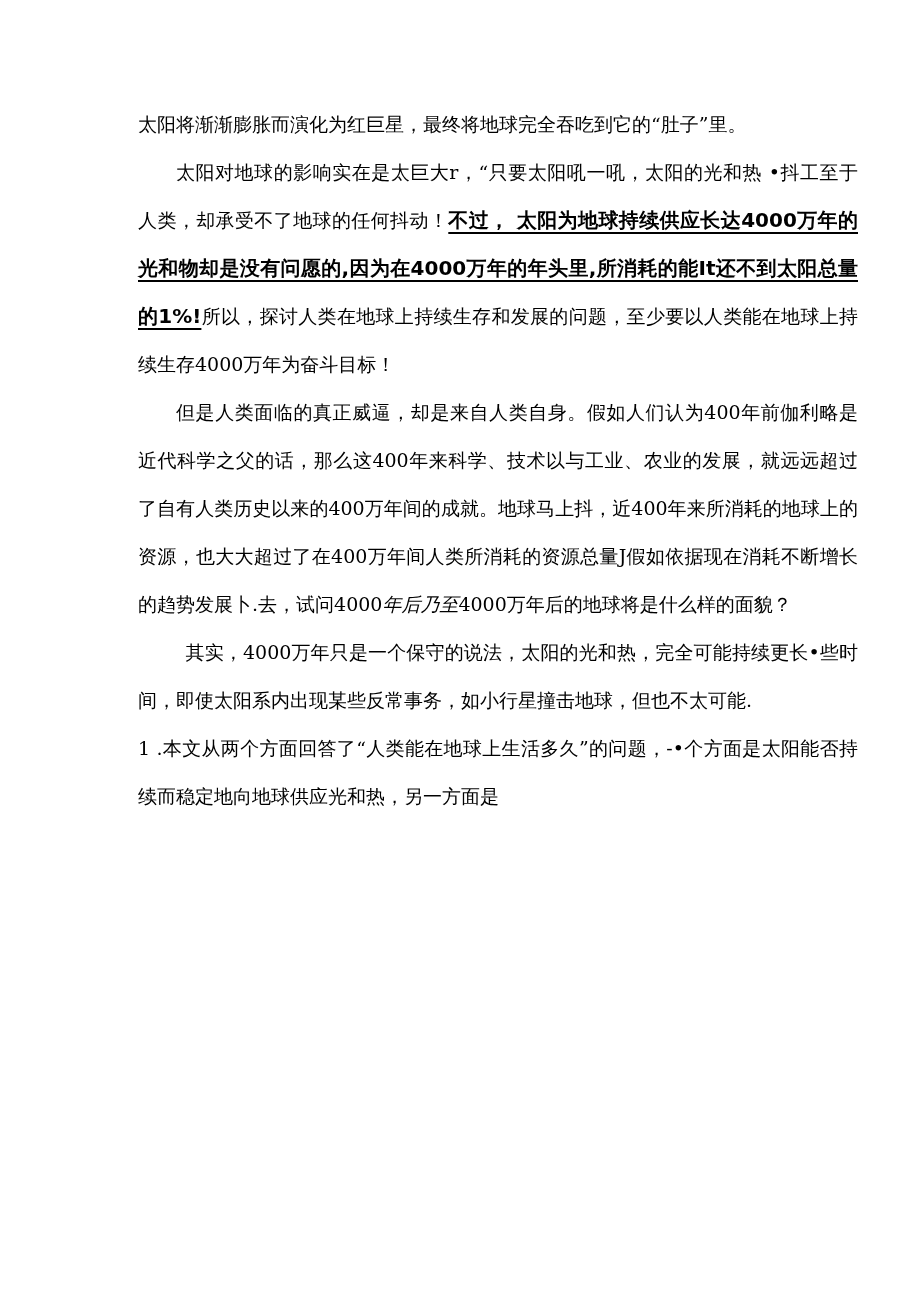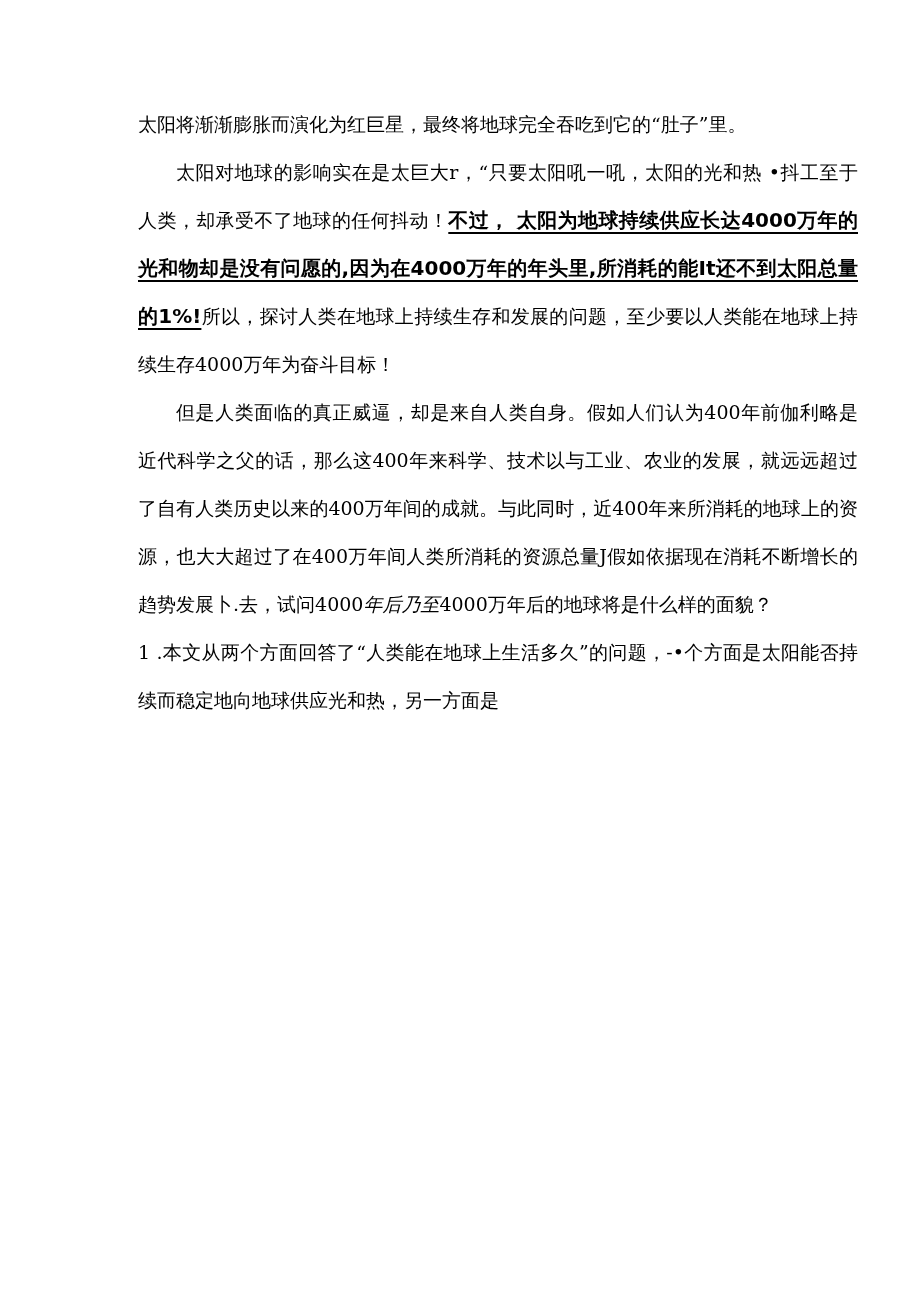--- a/index.html
+++ b/index.html
@@ -48,22 +48,25 @@
 
   <p class="para">
     <span class="seg normal">太阳将渐渐膨胀而演化为红巨星，最终将地球完全吞吃到它的“肚子”里。</span>
   </p>
 
   <p class="para indent-2">
     <span class="seg normal">太阳对地球的影响实在是太巨大r，“只要太阳吼一吼，太阳的光和热 •抖工至于人类，却承受不了地球的任何抖动！</span><span class="seg bold-underline">不过， 太阳为地球持续供应长达4000万年的光和物却是没有问愿的,因为在4000万年的年头里,所消耗的能It还不到太阳总量的1%!</span><span class="seg normal">所以，探讨人类在地球上持续生存和发展的问题，至少要以人类能在地球上持续生存4000万年为奋斗目标！</span>
   </p>
 
   <p class="para indent-2">
-    <span class="seg normal">但是人类面临的真正威逼，却是来自人类自身。假如人们认为400年前伽利略是近代科学之父的话，那么这400年来科学、技术以与工业、农业的发展，就远远超过了自有人类历史以来的400万年间的成就。与此同时，近400年来所消耗的地球上的资源，也大大超过了在400万年间人类所消耗的资源总量J假如依据现在消耗不断增长的趋势发展卜.去，试问4000</span><span class="seg italic">年后乃至</span><span class="seg normal">4000万年后的地球将是什么样的面貌？</span>
+    <span class="seg normal">但是人类面临的真正威逼，却是来自人类自身。假如人们认为400年前伽利略是近代科学之父的话，那么这400年来科学、技术以与工业、农业的发展，就远远超过了自有人类历史以来的400万年间的成就。地球马上抖，近400年来所消耗的地球上的资源，也大大超过了在400万年间人类所消耗的资源总量J假如依据现在消耗不断增长的趋势发展卜.去，试问4000</span><span class="seg italic">年后乃至</span><span class="seg normal">4000万年后的地球将是什么样的面貌？</span>
   </p>
 
 
+  <p class="para indent-25">
+    <span class="seg normal">其实，4000万年只是一个保守的说法，太阳的光和热，完全可能持续更长•些时间，即使太阳系内出现某些反常事务，如小行星撞击地球，但也不太可能.</span>
+  </p>
 
   <p class="para">
     <span class="seg normal">1 .本文从两个方面回答了“人类能在地球上生活多久”的问题，-•个方面是太阳能否持续而稳定地向地球供应光和热，另一方面是</span>
   </p>
 
 </div>
 
 </body></html>

